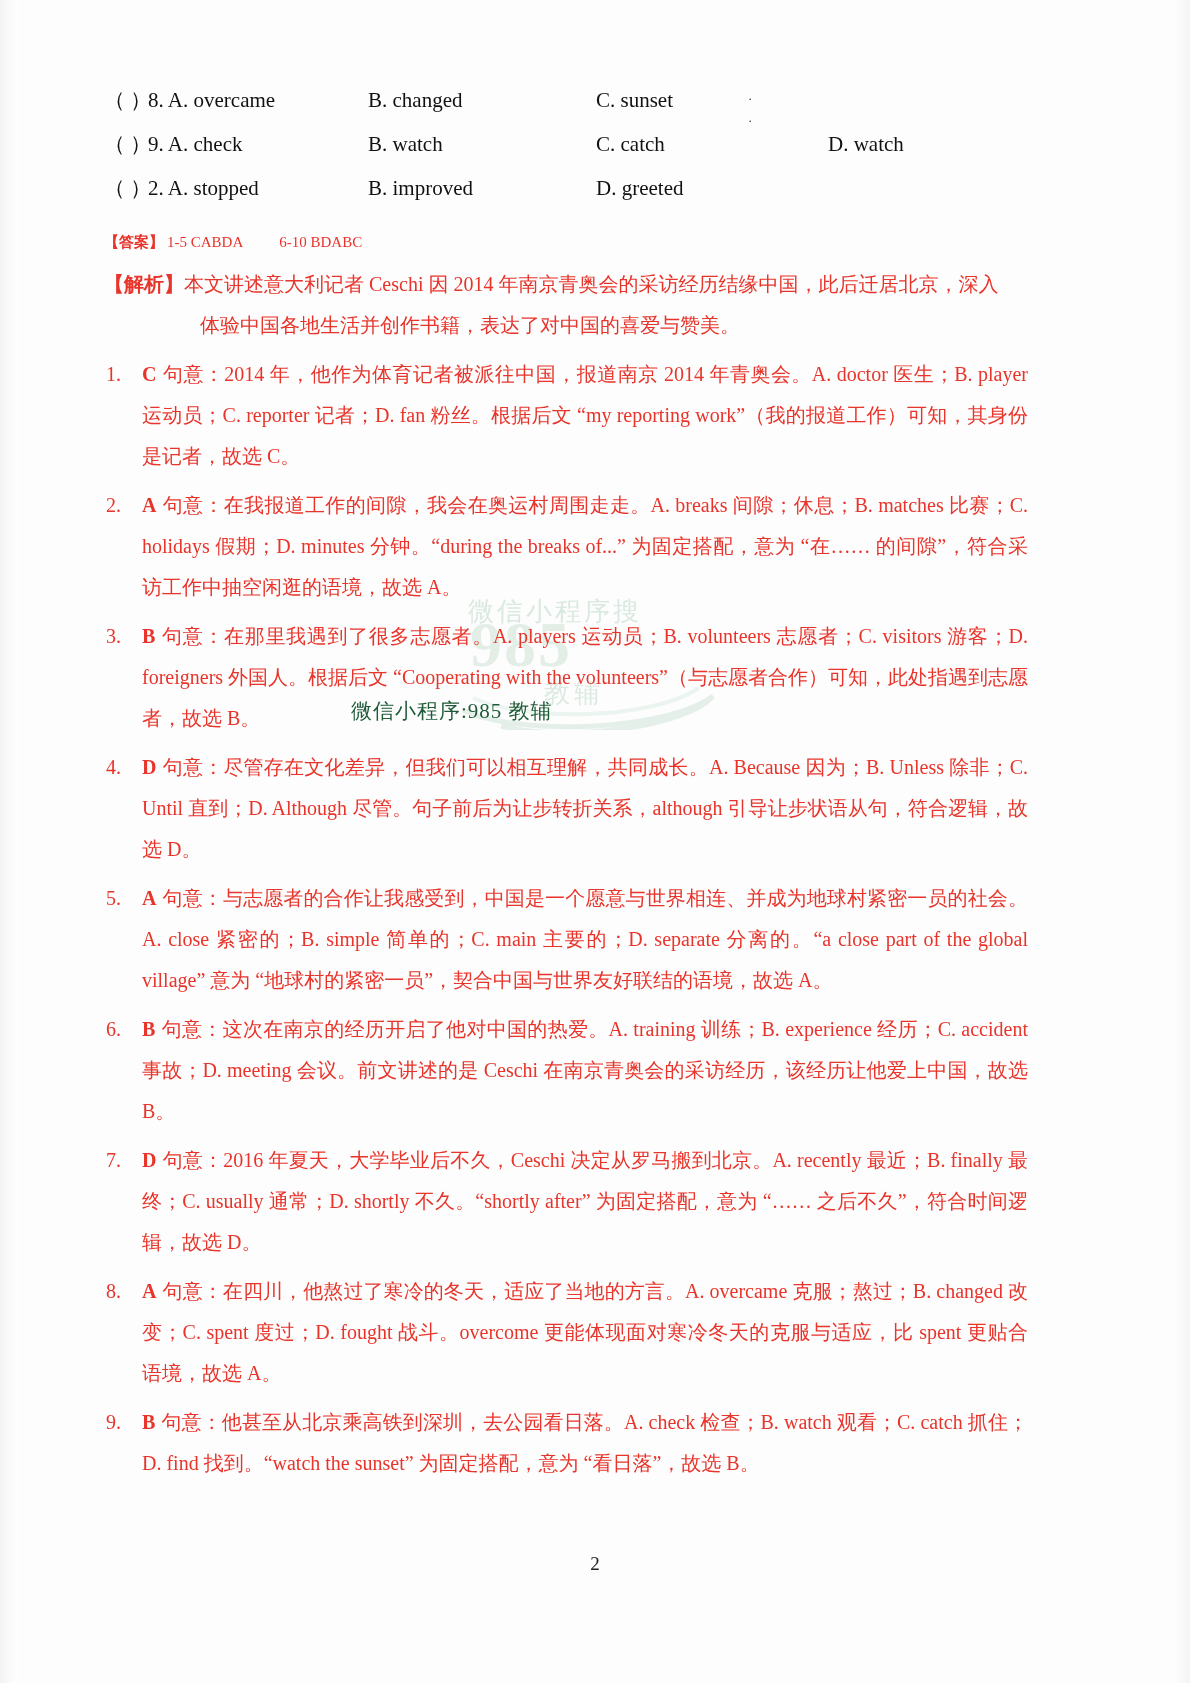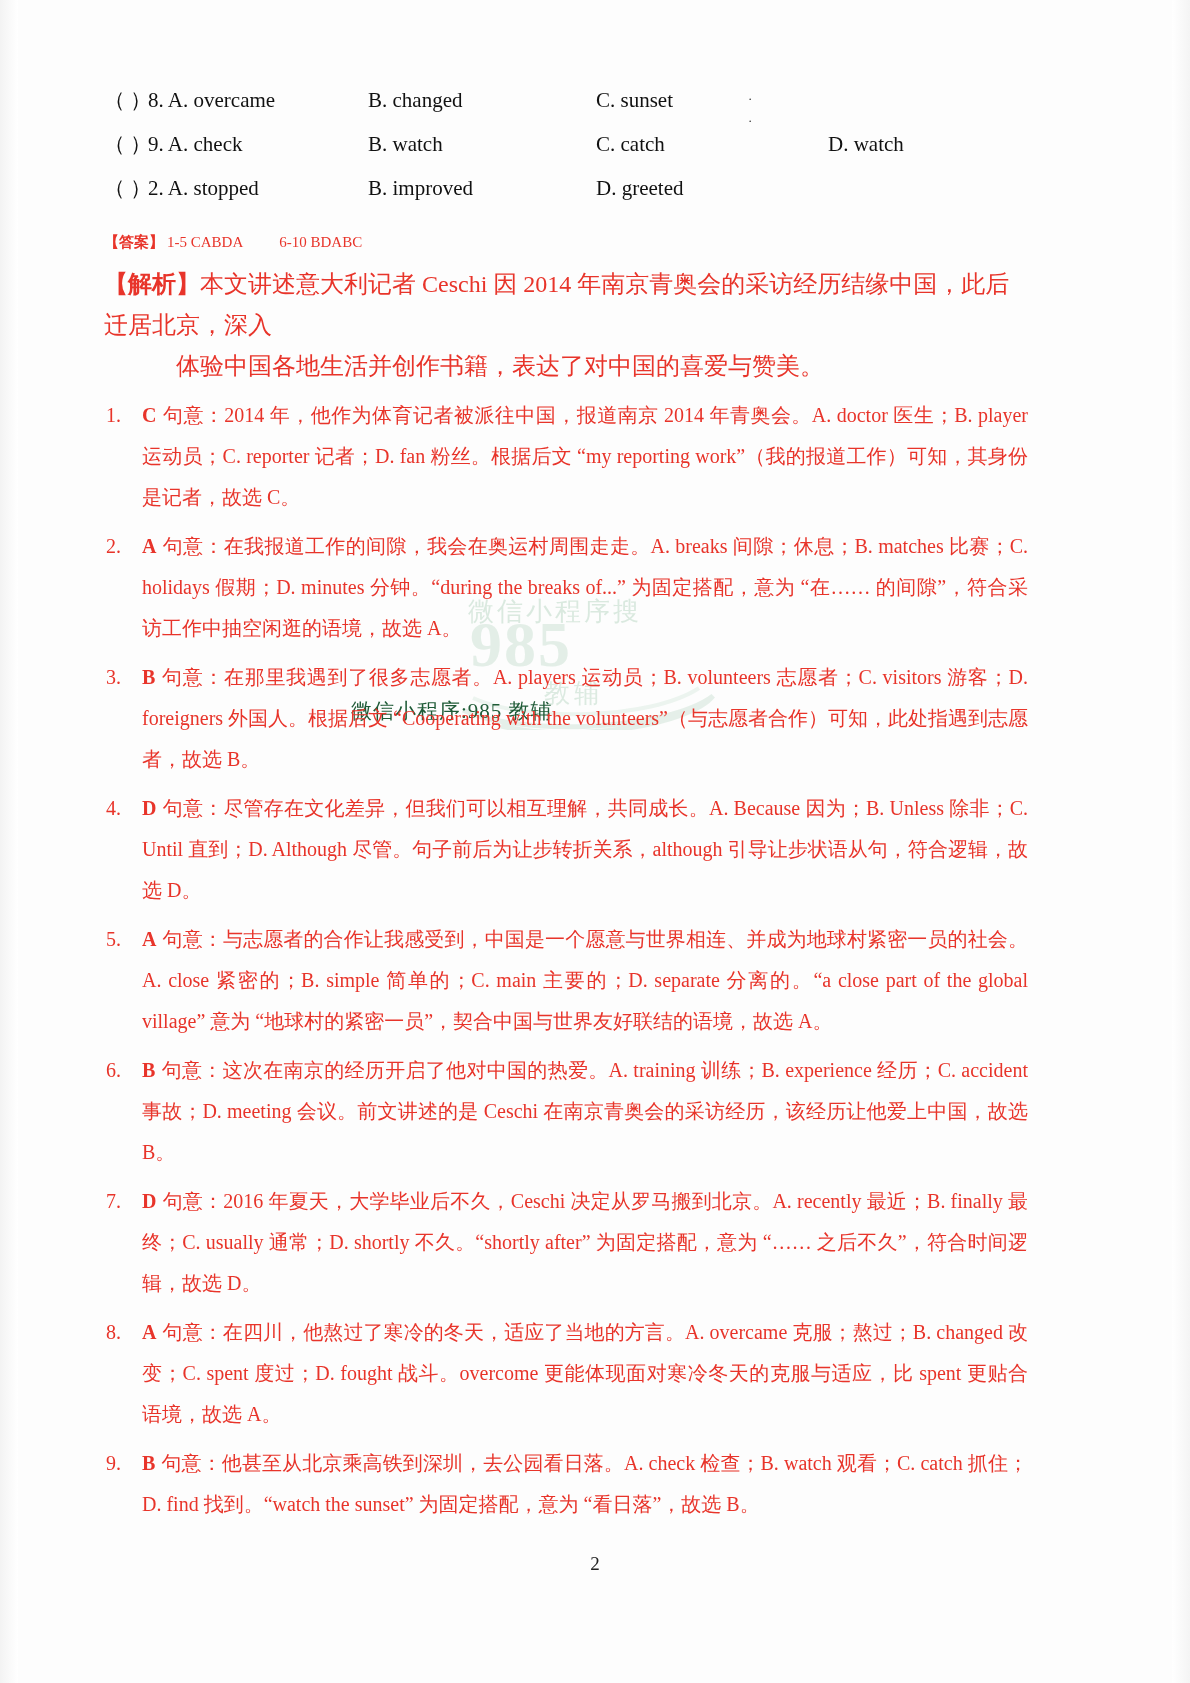--- a/index.html
+++ b/index.html
@@ -81,27 +81,27 @@
     font-size: 15px;
     line-height: 40px;
     margin-top: 12px;
     white-space: nowrap;
   }
   .ans-line .lbl { font-weight: 700; }
   .ans-line .a1 { margin-left: 3px; }
   .ans-line .a2 { margin-left: 36px; }
 
   .jx-block {
-    font-size: 24px;
+    font-size: 20px;
     line-height: 41px;
     margin-top: 2px;
   }
   .jx-block .lbl { font-weight: 700; }
   .jx-line-2 {
-    margin-left: 72px;
+    margin-left: 96px;
   }
 
   
   .item {
     display: flex;
     font-size: 20px;
     line-height: 41px;
     margin-top: 8px;
   }
   .item .num {

